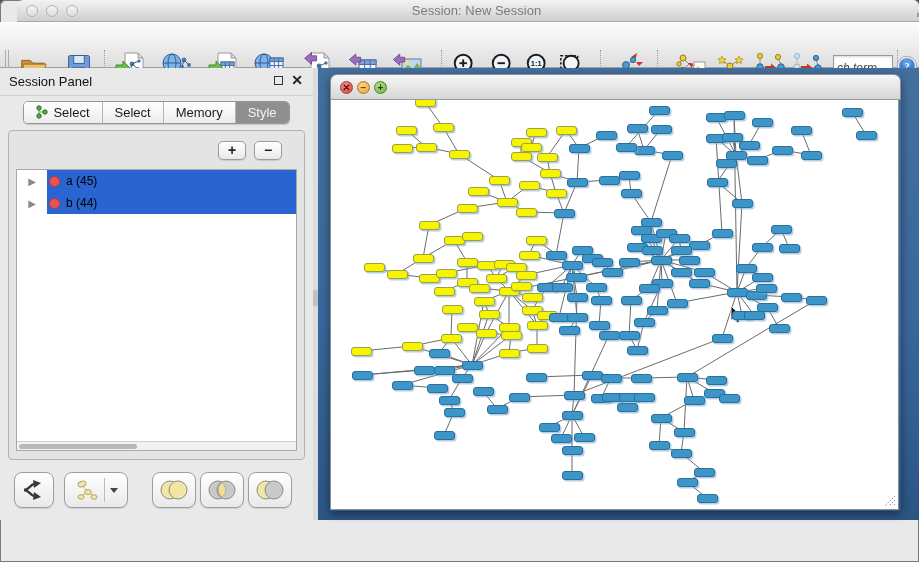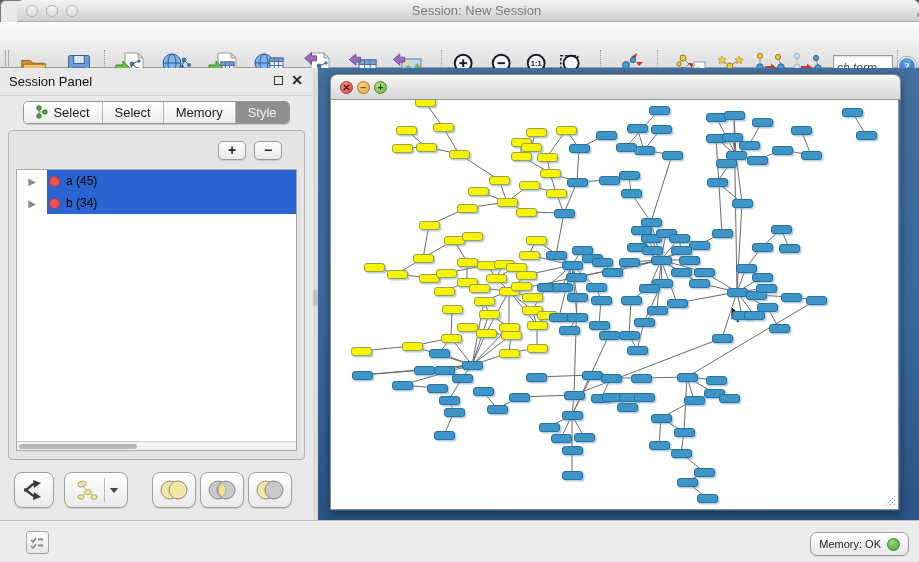--- a/index.html
+++ b/index.html
@@ -396,21 +396,21 @@
             <span class="row-expander">▶</span>
             <span class="row-body">
               <span class="red-dot"></span>
               <span class="row-label">a (45)</span>
             </span>
           </div>
           <div class="set-row selected">
             <span class="row-expander">▶</span>
             <span class="row-body">
               <span class="red-dot"></span>
-              <span class="row-label">b (34)</span>
+              <span class="row-label">b (44)</span>
             </span>
           </div>
           <div class="hscroll">
             <div class="hthumb"></div>
           </div>
         </div>
       </div>
 
       <div class="bottom-tools">
         <div class="tool-btn w40">
@@ -883,28 +883,14 @@
             <div class="gnode" style="left: 362.5px; top: 367.5px; background: rgb(62, 150, 200); border: 1px solid rgb(40, 113, 158);"></div>
             <div class="gnode" style="left: 345.5px; top: 377.5px; background: rgb(62, 150, 200); border: 1px solid rgb(40, 113, 158);"></div>
             <div class="gnode" style="left: 365.5px; top: 393.5px; background: rgb(62, 150, 200); border: 1px solid rgb(40, 113, 158);"></div>
             <div class="gnode" style="left: 130.5px; top: 260.5px; background: rgb(62, 150, 200); border: 1px solid rgb(40, 113, 158);"></div>
             <div class="gnode" style="left: 232.5px; top: 290.5px; background: rgb(62, 150, 200); border: 1px solid rgb(40, 113, 158);"></div>
           </div>
       </div>
     </div>
   </div>
 
-  <div class="statusbar">
-    <div class="task-btn">
-      <svg width="15" height="13" viewBox="0 0 15 13">
-        <path d="M1 4 l2 2 3 -4" fill="none" stroke="#8a8a8a" stroke-width="1.6"></path>
-        <line x1="8" y1="3.5" x2="13" y2="3.5" stroke="#8a8a8a" stroke-width="2"></line>
-        <path d="M1 10 l2 2 3 -4" fill="none" stroke="#8a8a8a" stroke-width="1.6"></path>
-        <line x1="8" y1="9.5" x2="13" y2="9.5" stroke="#8a8a8a" stroke-width="2"></line>
-      </svg>
-    </div>
-    <div class="mem-btn">
-      <span>Memory: OK</span>
-      <span class="green-dot"></span>
-    </div>
-  </div>
 
 </div>
 
 </body></html>

